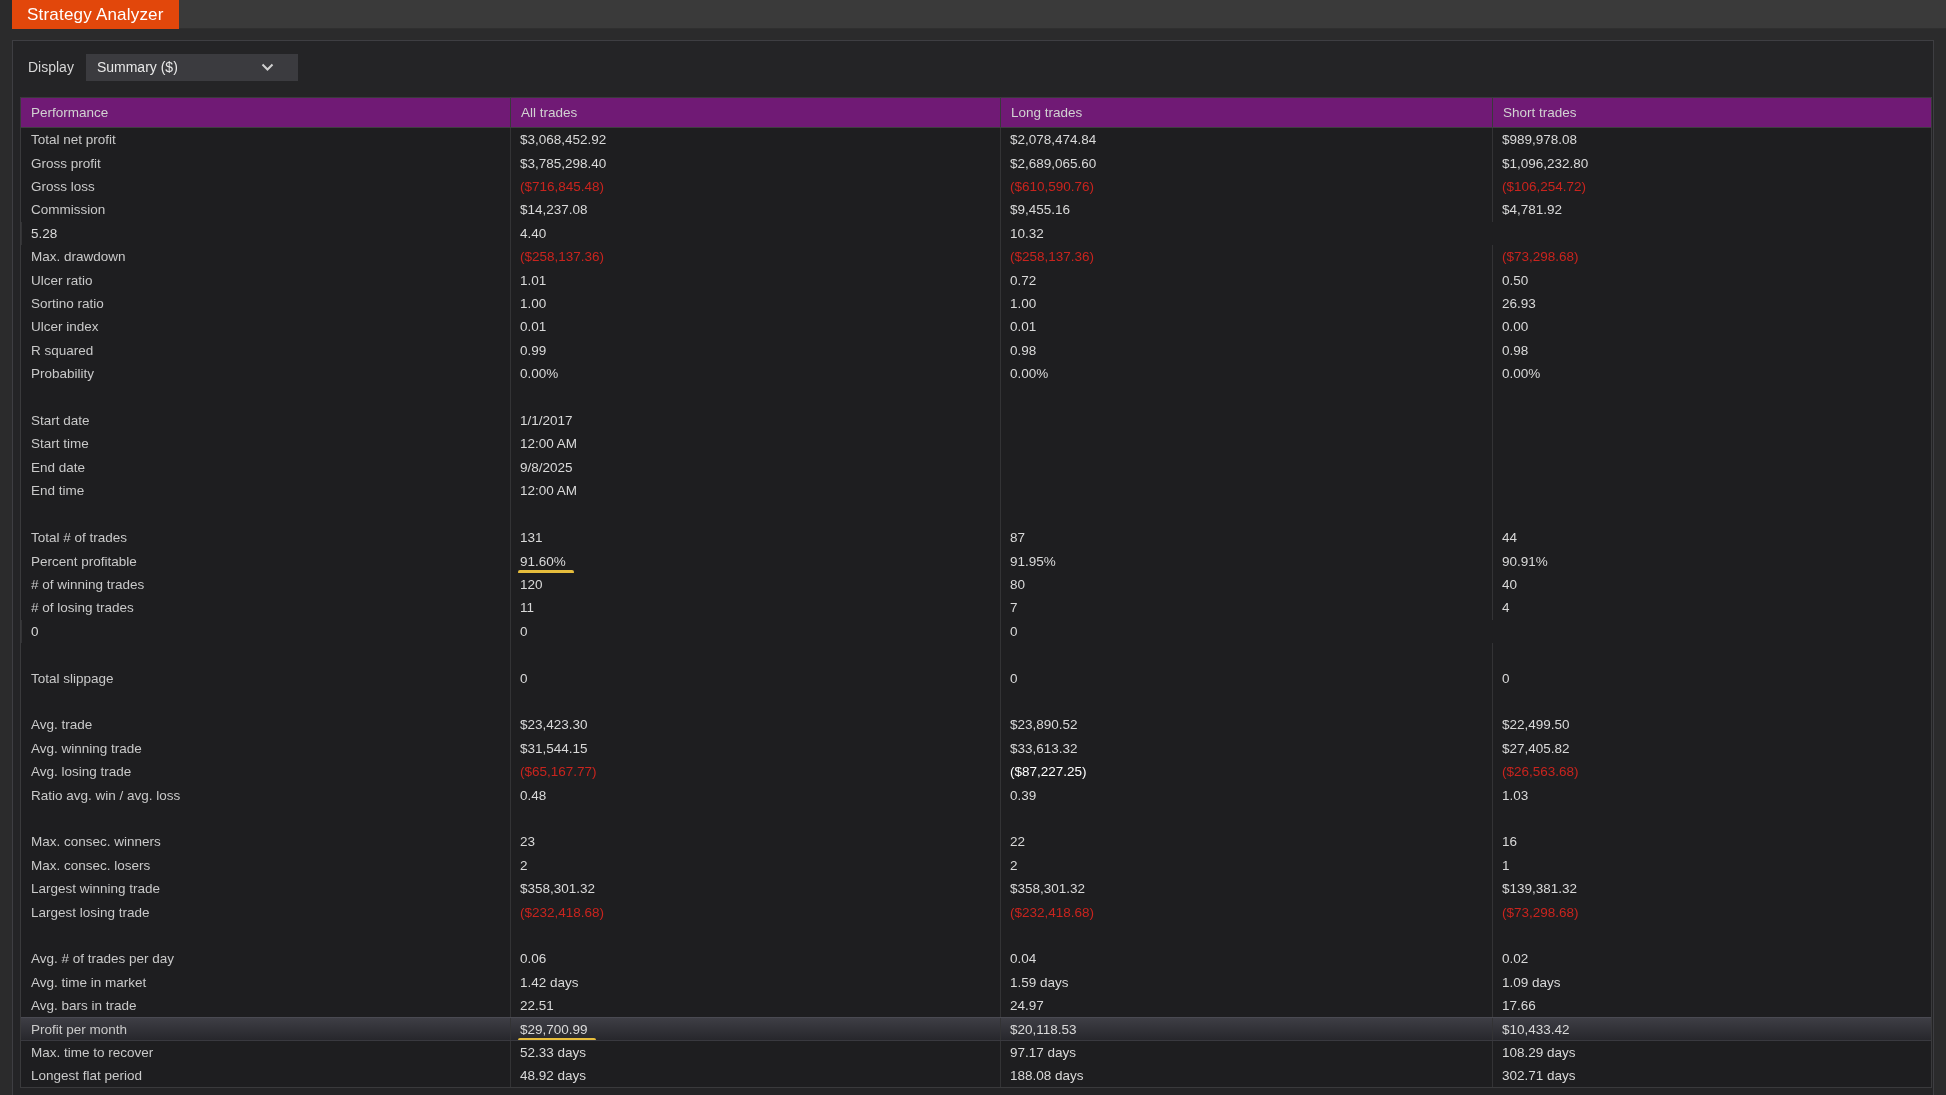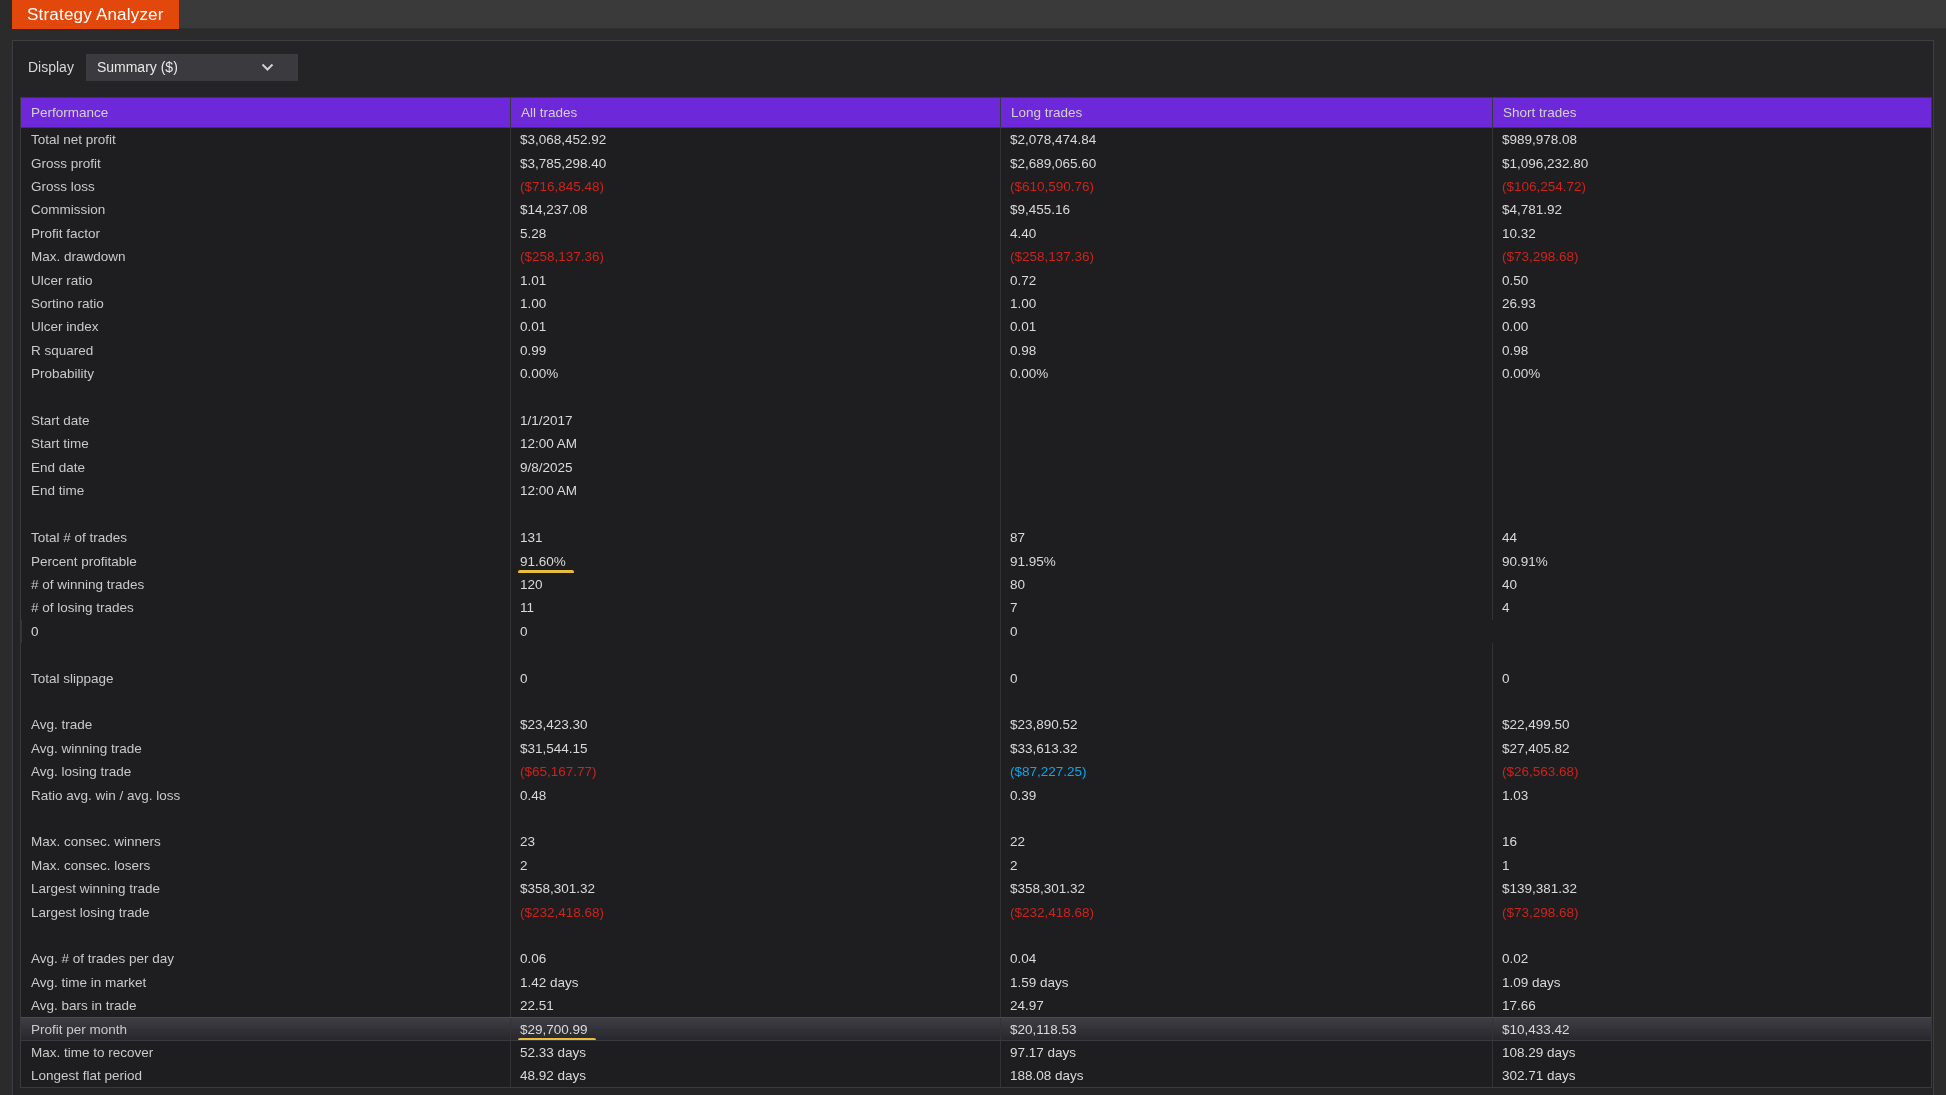--- a/index.html
+++ b/index.html
@@ -31,21 +31,21 @@
     padding:0 24px 0 11px; color:#e8e8e8; font-size:14px; cursor:pointer;
   }
   .dropdown svg { display:block; }
   
   .table {
     position:absolute; left:7px; top:56px; right:1px; bottom:7px;
     background:#1e1e20; border:1px solid #3a3a3c; overflow:hidden;
   }
   .thead {
     position:absolute; top:0; left:0; right:0; height:30px;
-    background:#6d28d9; border-bottom:1px solid #3e3e40;
+    background:#701a75; border-bottom:1px solid #3e3e40;
     display:grid; grid-template-columns:489px 490px 492px 1fr;
     align-items:center; color:#d2d2d2; font-size:13.5px;
   }
   .thead .hcell { padding:0 8px 0 10px; height:100%; display:flex; align-items:center; }
   .thead .hcell.val { border-left:1px solid #39393b; }
   .tbody {
     position:absolute; top:30px; left:0; right:0; bottom:0;
     display:grid; grid-auto-rows:23.41px; overflow:hidden;
   }
   .trow {
@@ -143,23 +143,20 @@
             <span class="v">$14,237.08</span>
           </div>
           <div class="cell val">
             <span class="v">$9,455.16</span>
           </div>
           <div class="cell val">
             <span class="v">$4,781.92</span>
           </div>
         </div>
         <div class="trow">
-          <div class="cell">
-            <span class="v">Profit factor</span>
-          </div>
           <div class="cell val">
             <span class="v">5.28</span>
           </div>
           <div class="cell val">
             <span class="v">4.40</span>
           </div>
           <div class="cell val">
             <span class="v">10.32</span>
           </div>
         </div>
@@ -421,21 +418,21 @@
           </div>
         </div>
         <div class="trow">
           <div class="cell">
             <span class="v">Avg. losing trade</span>
           </div>
           <div class="cell val">
             <span class="v" style="color: rgb(201, 36, 30);">($65,167.77)</span>
           </div>
           <div class="cell val">
-            <span class="v" style="color: #0ea5e9;">($87,227.25)</span>
+            <span class="v" style="color: #ffffff;">($87,227.25)</span>
           </div>
           <div class="cell val">
             <span class="v" style="color: rgb(201, 36, 30);">($26,563.68)</span>
           </div>
         </div>
         <div class="trow">
           <div class="cell">
             <span class="v">Ratio avg. win / avg. loss</span>
           </div>
           <div class="cell val">

